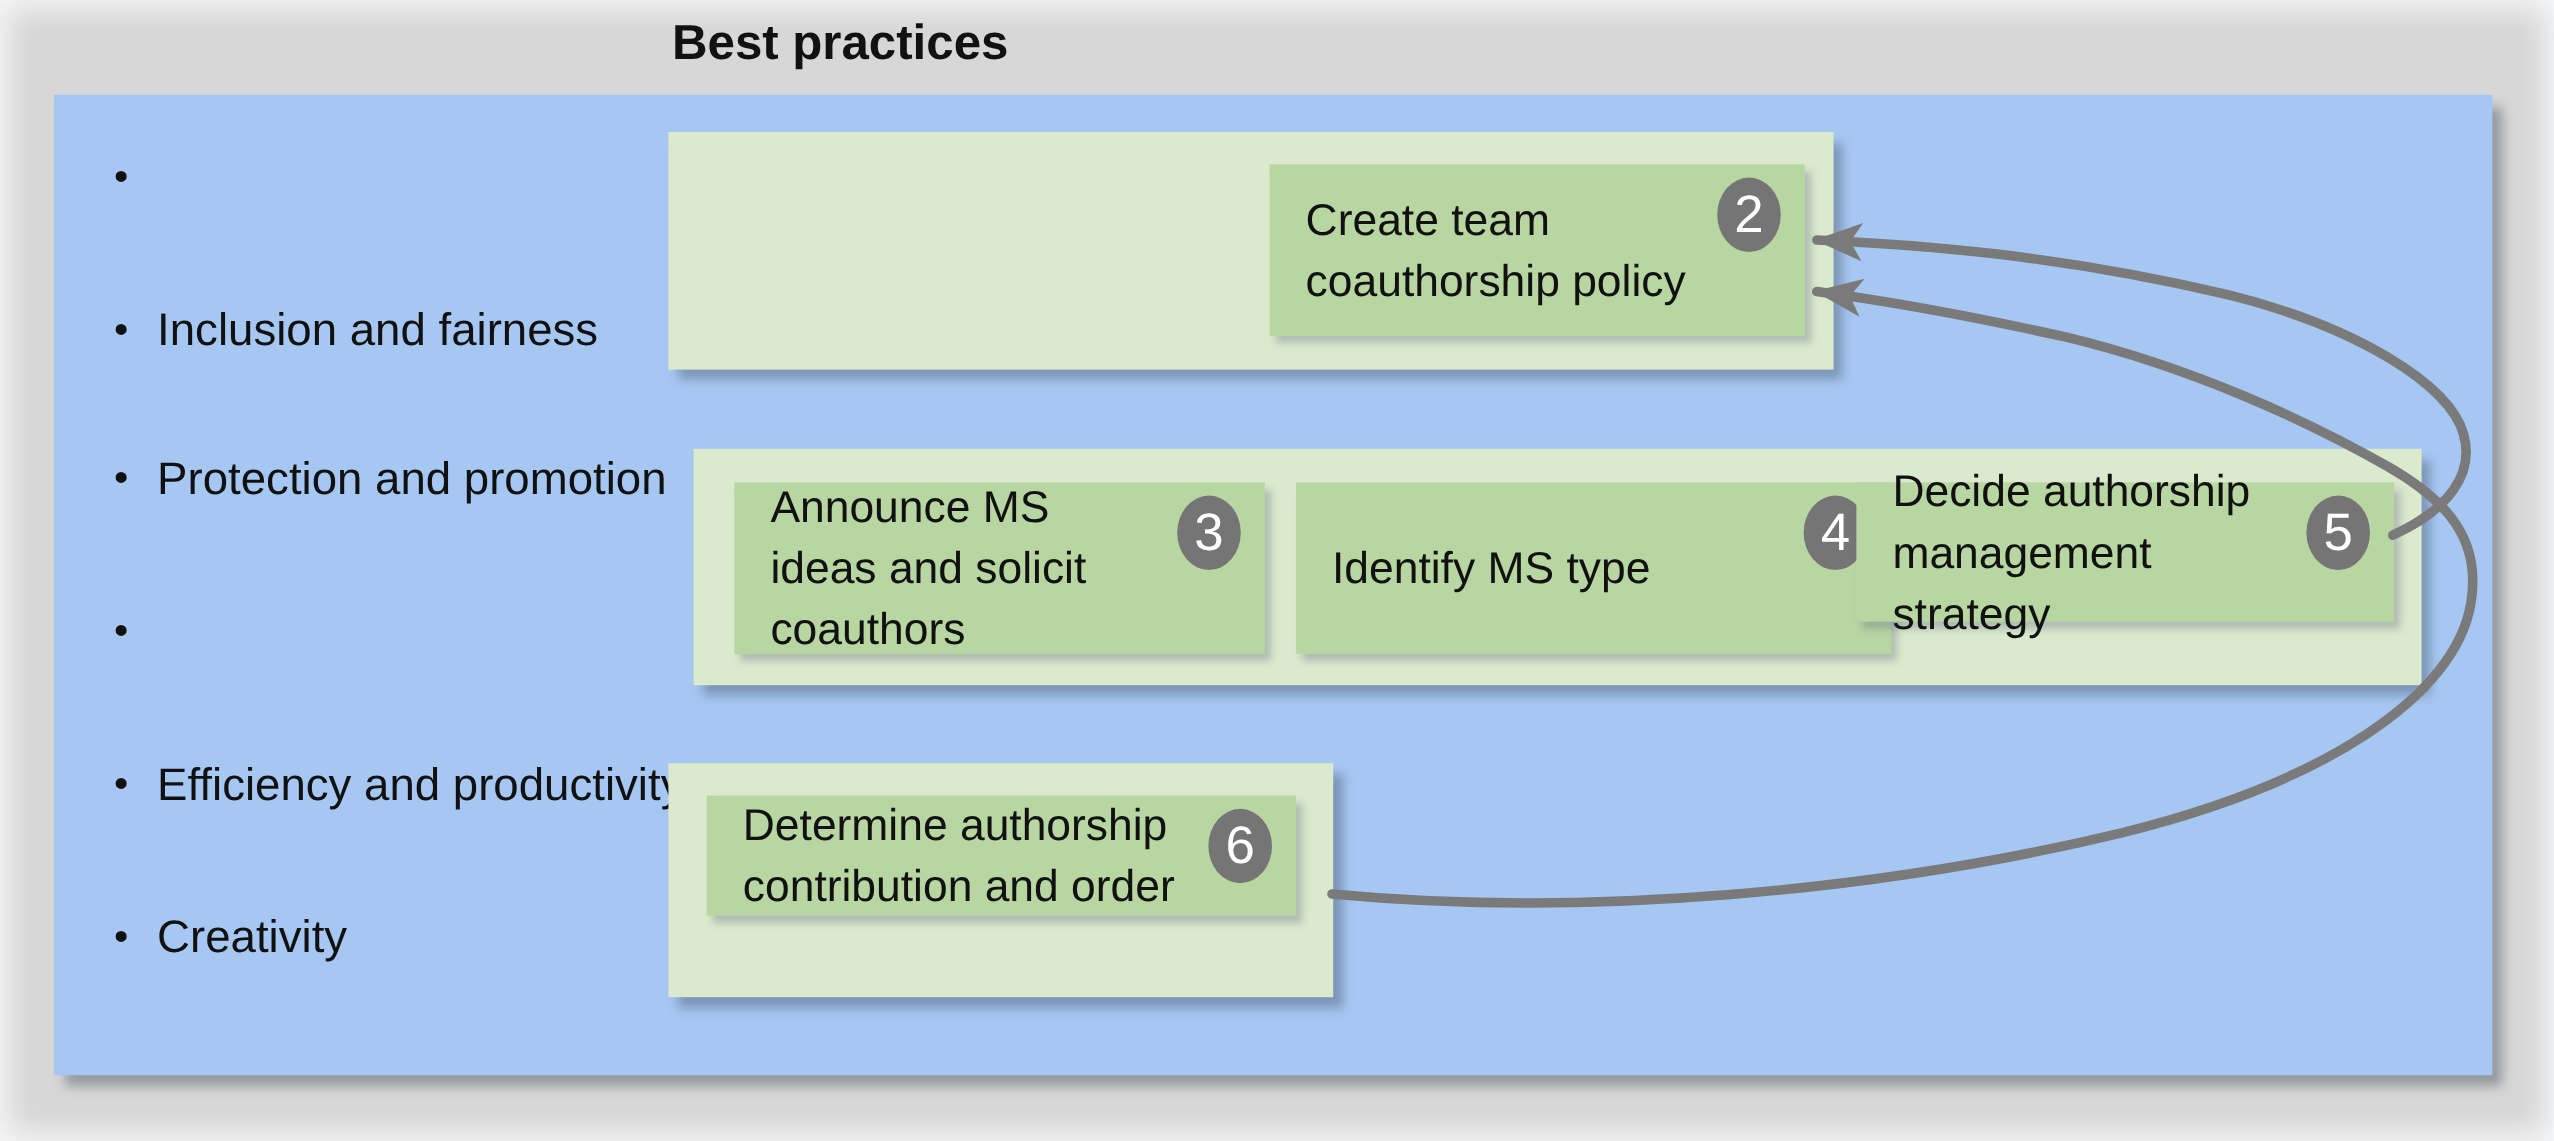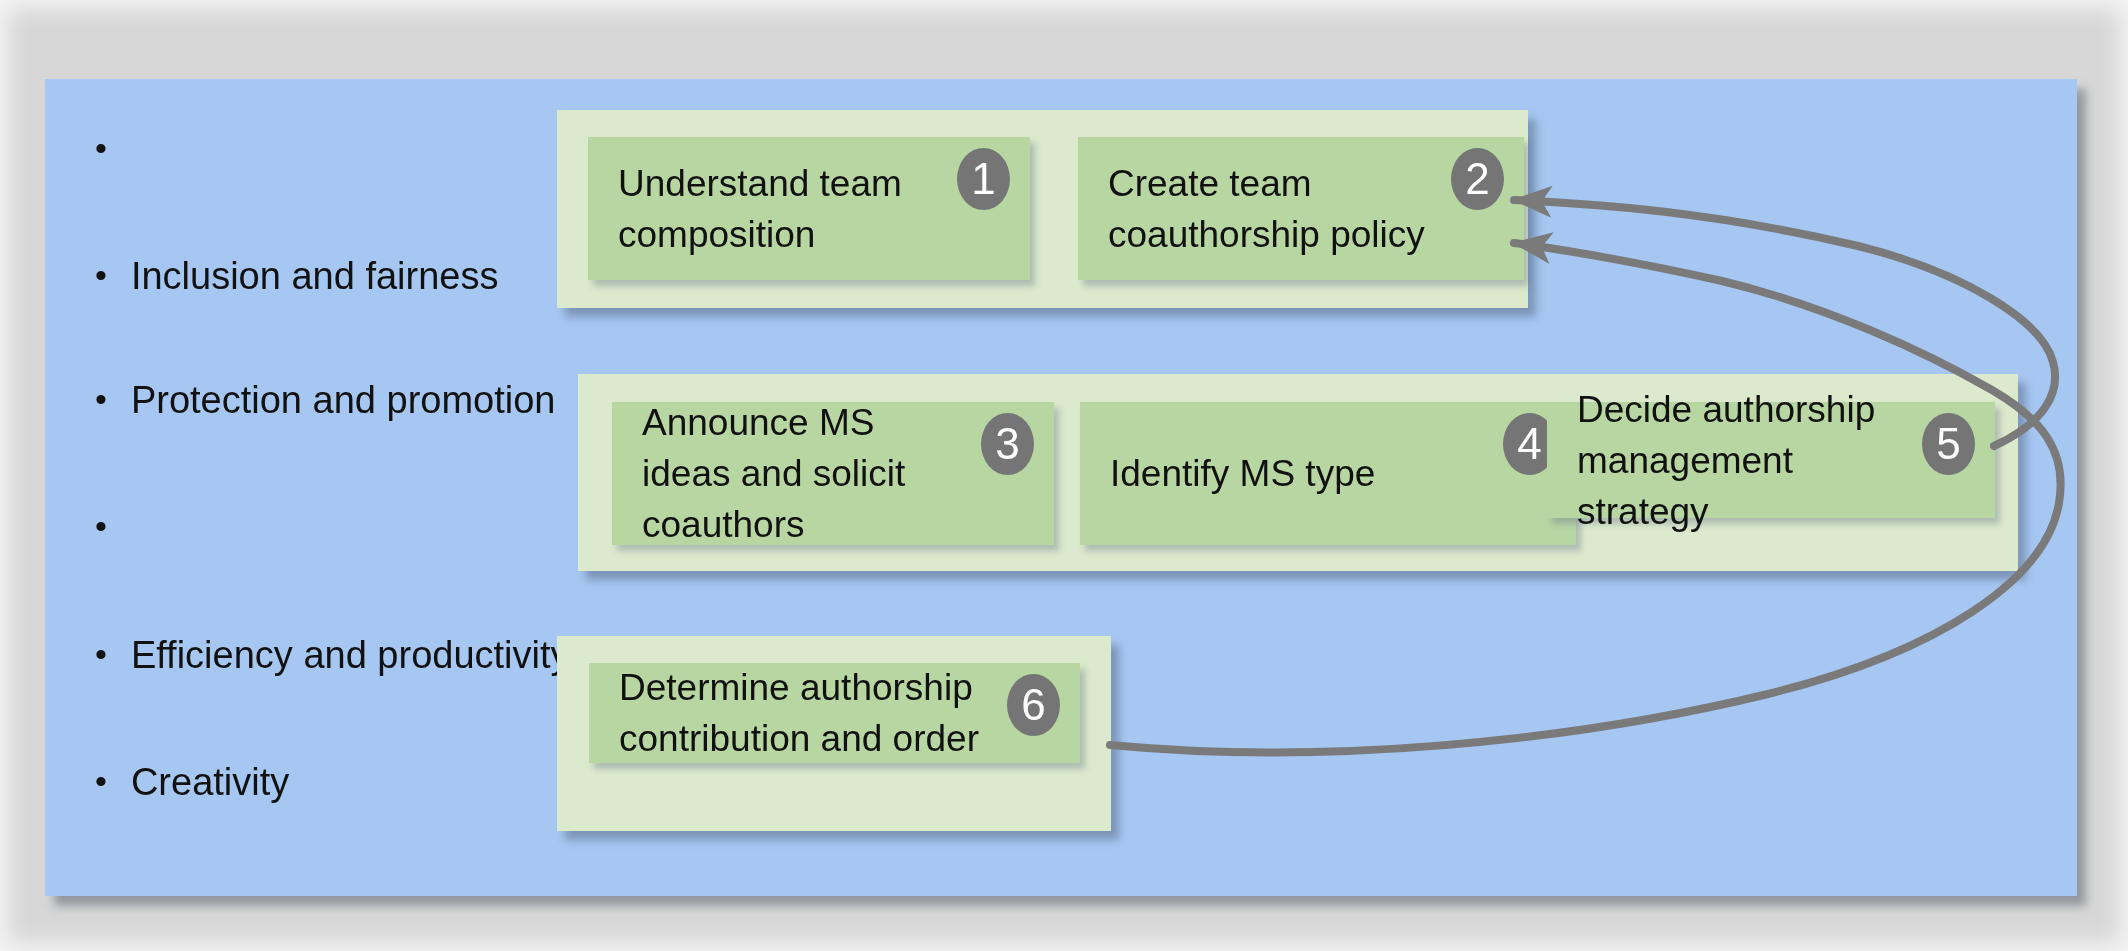--- a/index.html
+++ b/index.html
@@ -89,21 +89,21 @@
     align-items:center;
     color:var(--text-black);
   }
   .box .lbl{
     display:block;
     padding:0 96px 0 30px;
     font-size:37px;
     line-height:51px;
   }
   .box1{left:31px;top:27px;width:442px;height:143px;}
-  .box2{left:501px;top:27px;width:446px;height:143px;margin-left:20px;}
+  .box2{left:501px;top:27px;width:446px;height:143px;}
   .box3{left:34px;top:28px;width:442px;height:143px;}
   .box4{left:502px;top:28px;width:496px;height:143px;}
   .box5{left:969px;top:28px;width:448px;height:116px;}
   .box6{left:32px;top:27px;width:491px;height:100px;}
 
   
   .num{
     position:absolute;
     right:20px;top:11px;
     width:53px;height:62px;
@@ -127,20 +127,21 @@
     stroke-width:8;
     stroke-linecap:round;
   }
   .arrows .head{fill:var(--arrow-gray);}
 </style>
 </head>
 <body>
 
 <div class="stage">
 
+  <div class="hdr hdr-best">Best practices</div>
 
   <div class="panel">
 
     <ul class="principles">
       <li class="principle p0">
           <span class="dot">•</span>
         </li>
       <li class="principle p1">
           <span class="dot">•</span>
           <span>Inclusion and fairness</span>
@@ -156,24 +157,20 @@
           <span class="dot">•</span>
           <span>Efficiency and productivity</span>
         </li>
       <li class="principle p5">
           <span class="dot">•</span>
           <span>Creativity</span>
         </li>
     </ul>
 
     <div class="grp grp1">
-      <div class="box box1">
-        <span class="lbl">Understand team composition</span>
-        <span class="num">1</span>
-      </div>
       <div class="box box2">
         <span class="lbl">Create team coauthorship policy</span>
         <span class="num">2</span>
       </div>
     </div>
 
     <div class="grp grp2">
       <div class="box box3">
         <span class="lbl">Announce MS ideas and solicit coauthors</span>
         <span class="num">3</span>

